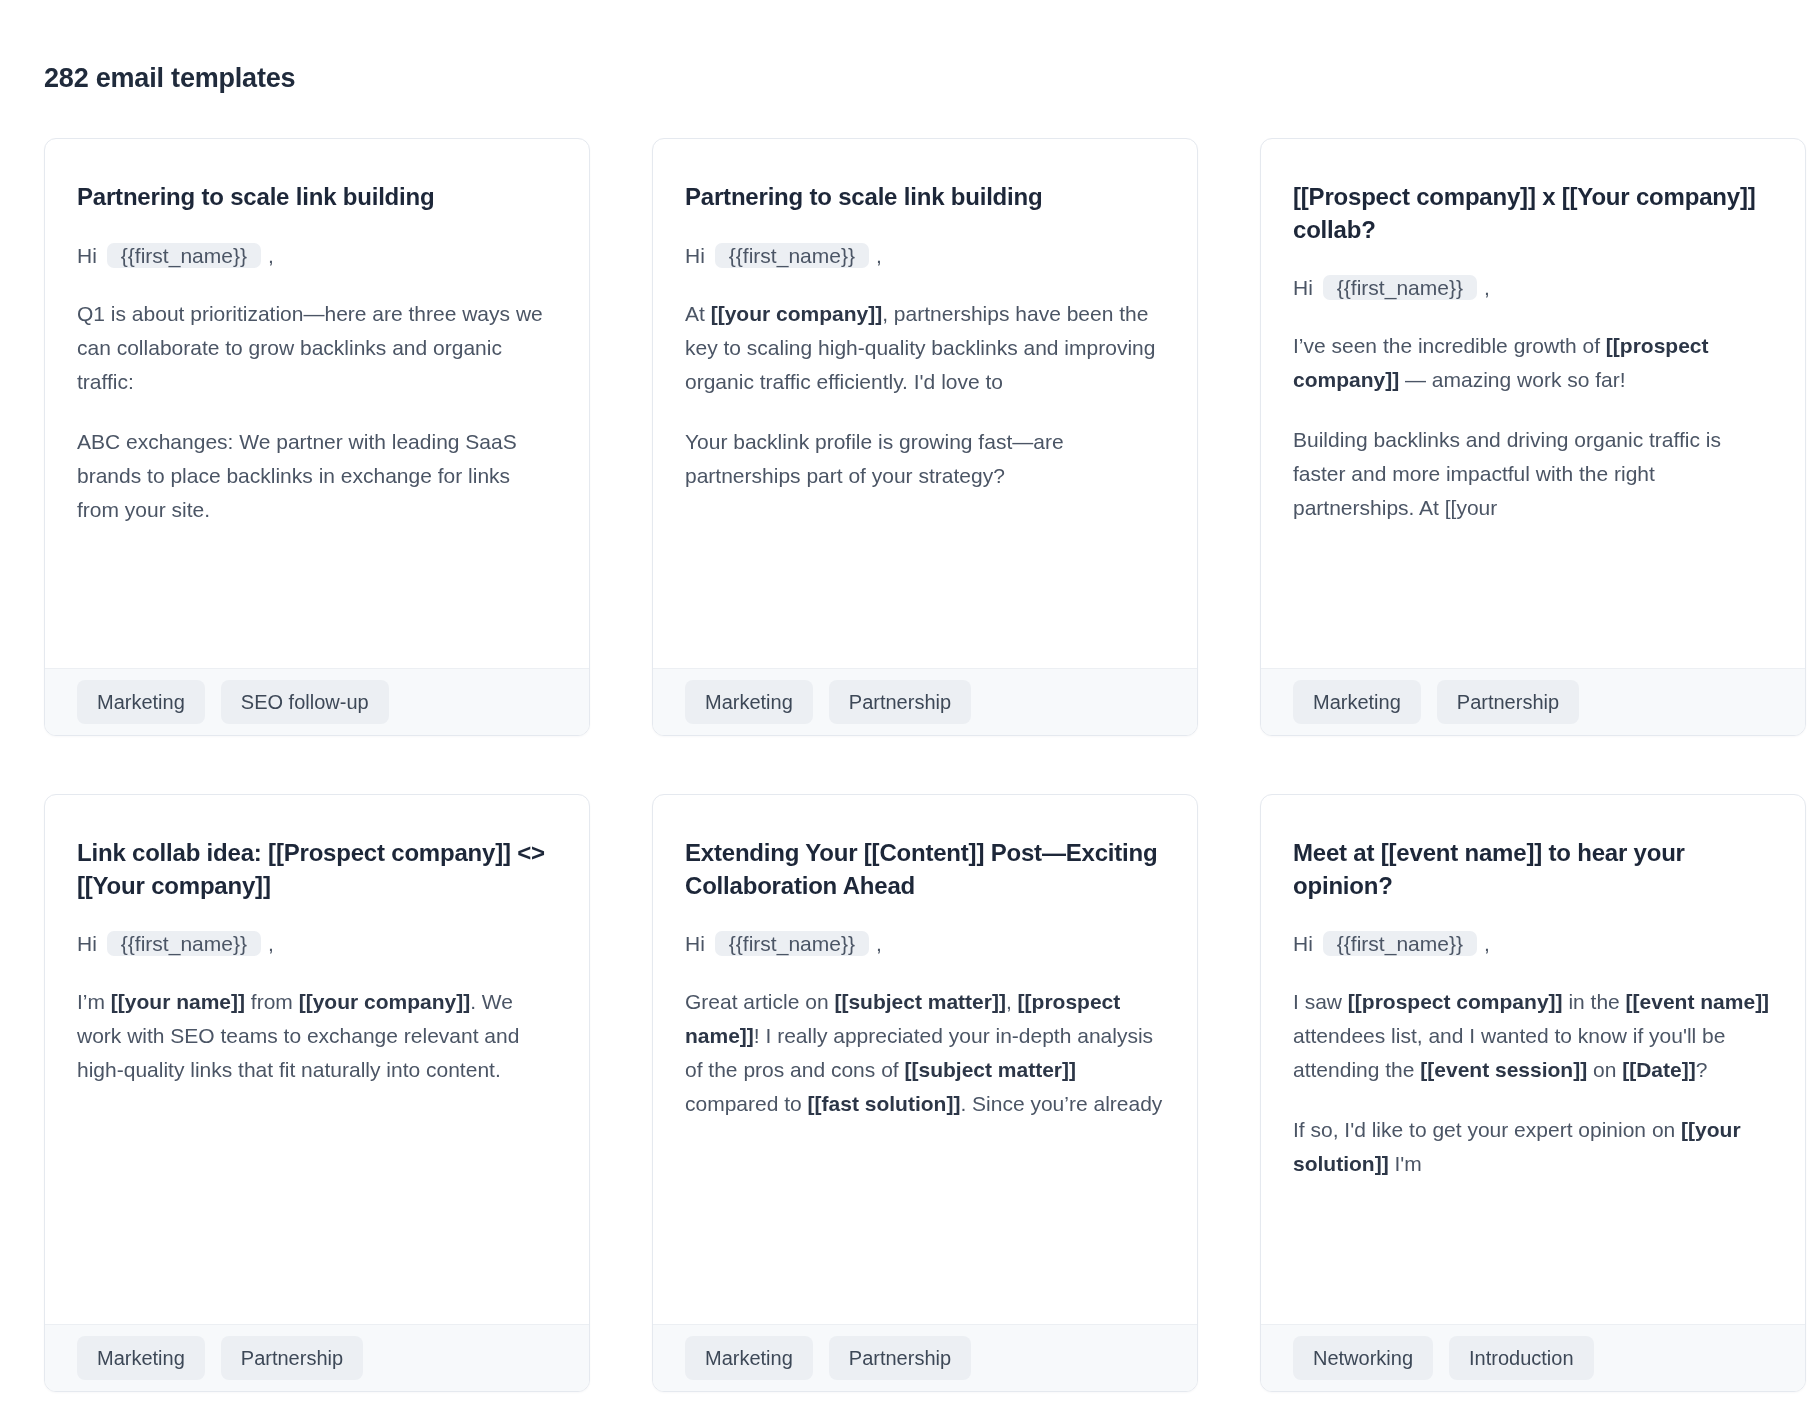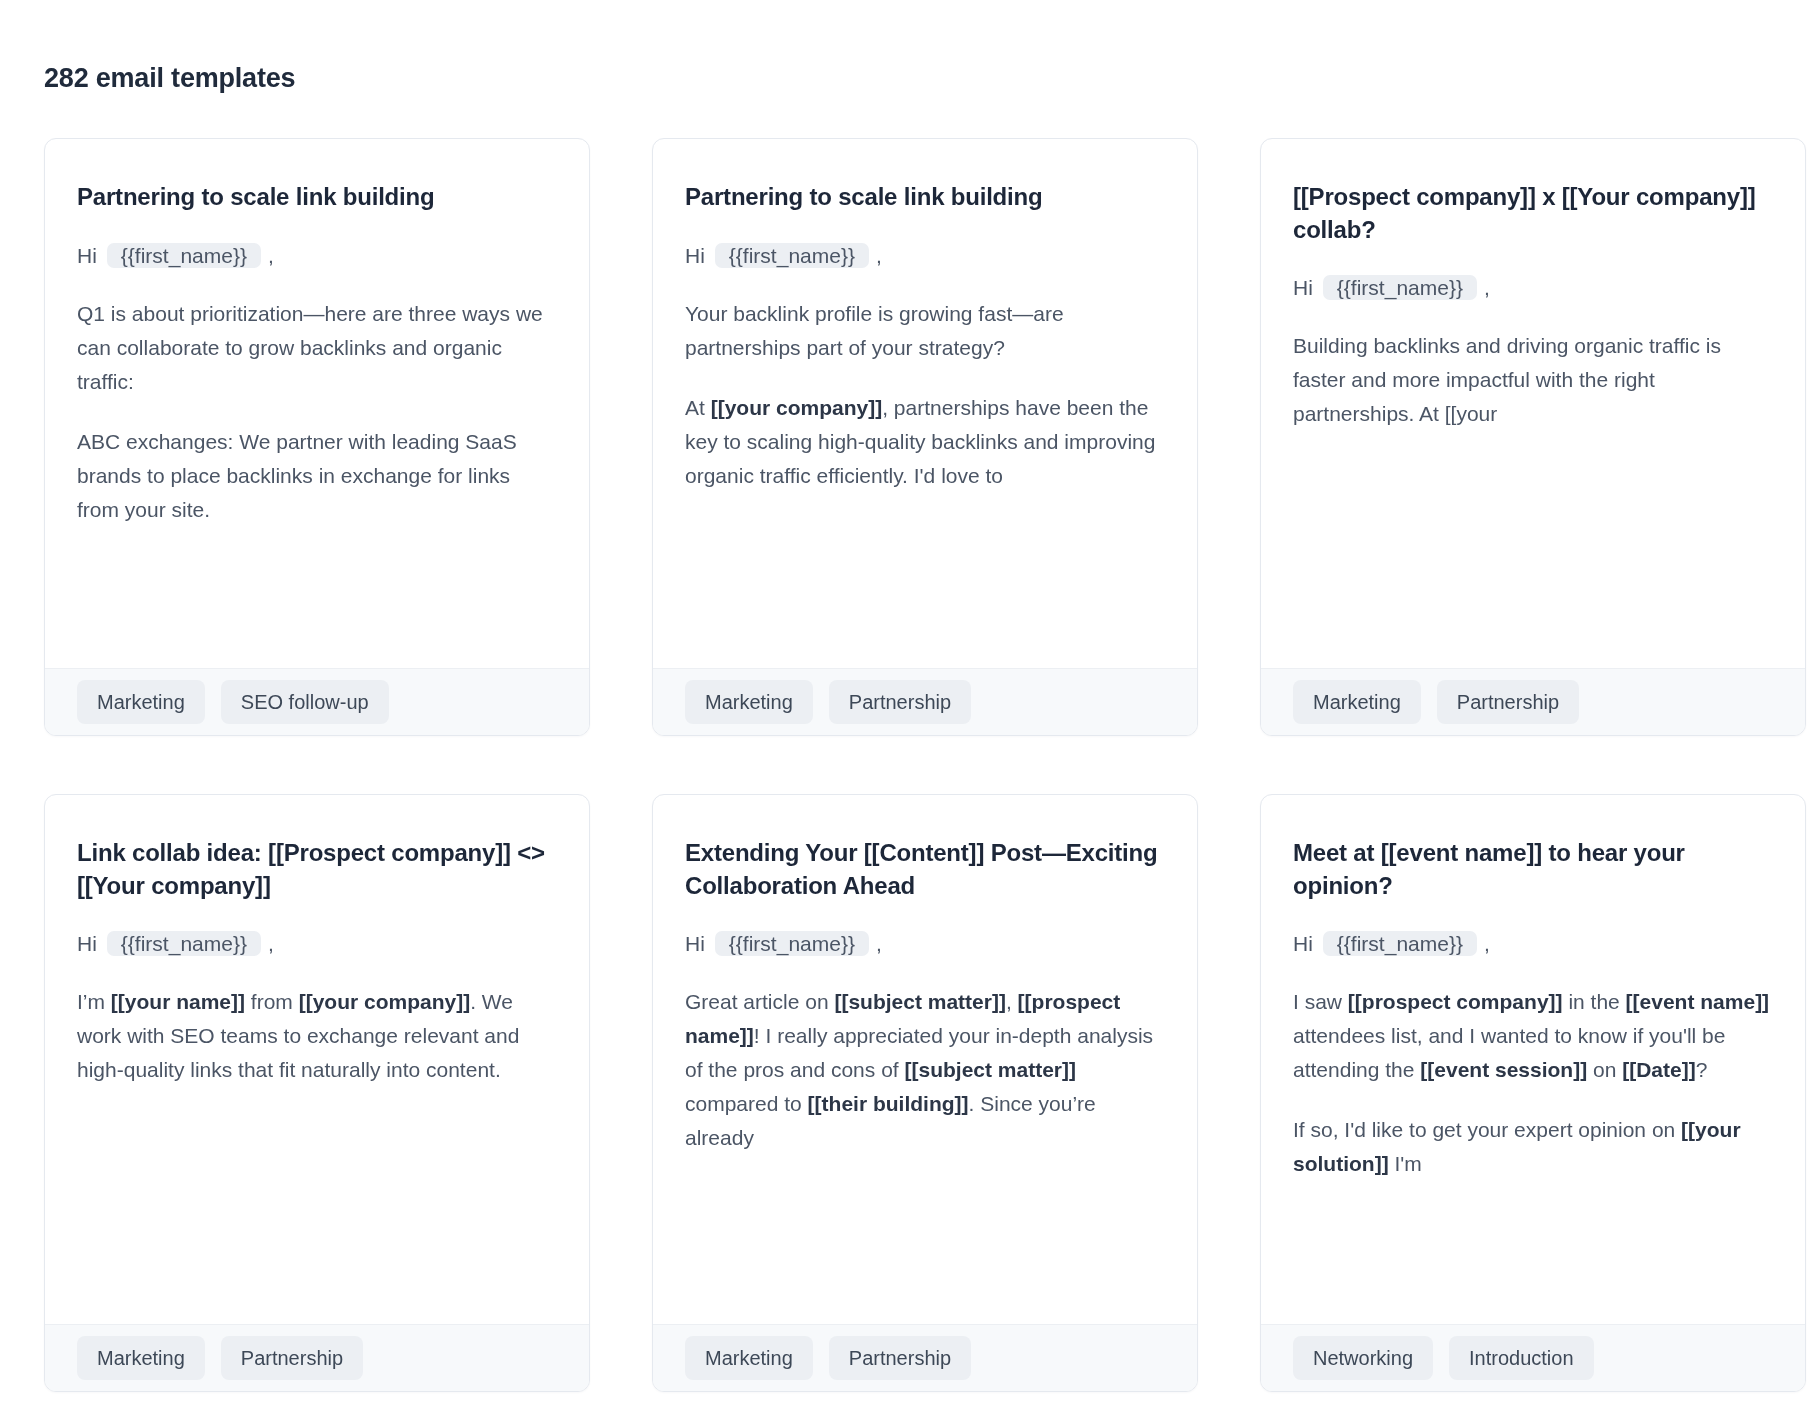--- a/index.html
+++ b/index.html
@@ -130,37 +130,38 @@
     </div>
 
     <div class="card">
       <div class="card-body">
         <div class="card-title">Partnering to scale link building</div>
         <div class="greeting">
           <span class="hi">Hi</span>
           <span class="chip">{{first_name}}</span>
           <span class="comma">,</span>
         </div>
+        <p class="para">At <b>[[your company]]</b>, partnerships have been the key to scaling high-quality backlinks and improving organic traffic efficiently. I'd love to</p>
         <p class="para">Your backlink profile is growing fast—are partnerships part of your strategy?</p>
-        <p class="para">At <b>[[your company]]</b>, partnerships have been the key to scaling high-quality backlinks and improving organic traffic efficiently. I'd love to</p>
       </div>
       <div class="card-footer">
         <span class="tag">Marketing</span>
         <span class="tag">Partnership</span>
       </div>
     </div>
 
     <div class="card">
       <div class="card-body">
         <div class="card-title">[[Prospect company]] x [[Your company]] collab?</div>
         <div class="greeting">
           <span class="hi">Hi</span>
           <span class="chip">{{first_name}}</span>
           <span class="comma">,</span>
         </div>
+        <p class="para">I’ve seen the incredible growth of <b>[[prospect company]]</b> — amazing work so far!</p>
         <p class="para">Building backlinks and driving organic traffic is faster and more impactful with the right partnerships. At [[your</p>
       </div>
       <div class="card-footer">
         <span class="tag">Marketing</span>
         <span class="tag">Partnership</span>
       </div>
     </div>
 
     <div class="card">
       <div class="card-body">
@@ -179,21 +180,21 @@
     </div>
 
     <div class="card">
       <div class="card-body">
         <div class="card-title">Extending Your [[Content]] Post—Exciting Collaboration Ahead</div>
         <div class="greeting">
           <span class="hi">Hi</span>
           <span class="chip">{{first_name}}</span>
           <span class="comma">,</span>
         </div>
-        <p class="para">Great article on <b>[[subject matter]]</b>, <b>[[prospect name]]</b>! I really appreciated your in-depth analysis of the pros and cons of <b>[[subject matter]]</b> compared to <b>[[their building]]</b>. Since you’re already</p>
+        <p class="para">Great article on <b>[[subject matter]]</b>, <b>[[prospect name]]</b>! I really appreciated your in-depth analysis of the pros and cons of <b>[[subject matter]]</b> compared to <b>[[fast solution]]</b>. Since you’re already</p>
       </div>
       <div class="card-footer">
         <span class="tag">Marketing</span>
         <span class="tag">Partnership</span>
       </div>
     </div>
 
     <div class="card">
       <div class="card-body">
         <div class="card-title">Meet at [[event name]] to hear your opinion?</div>

